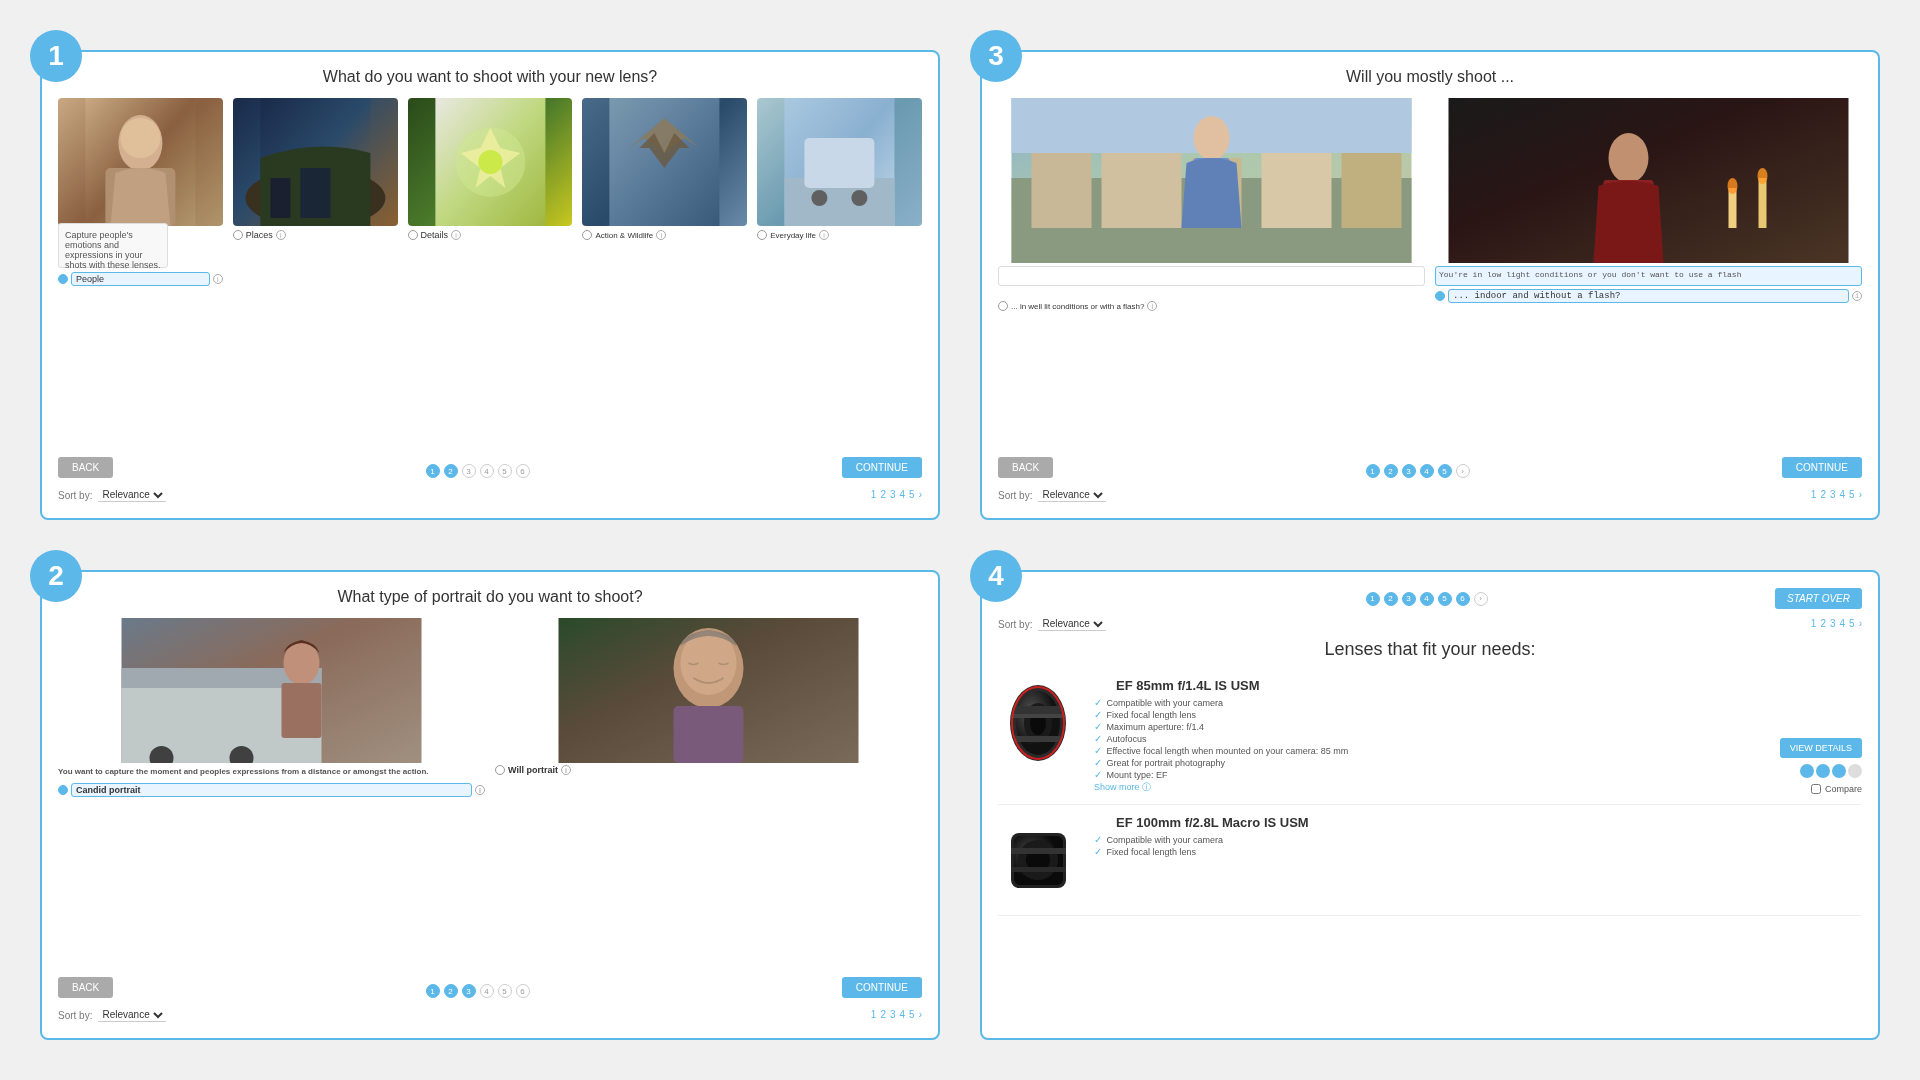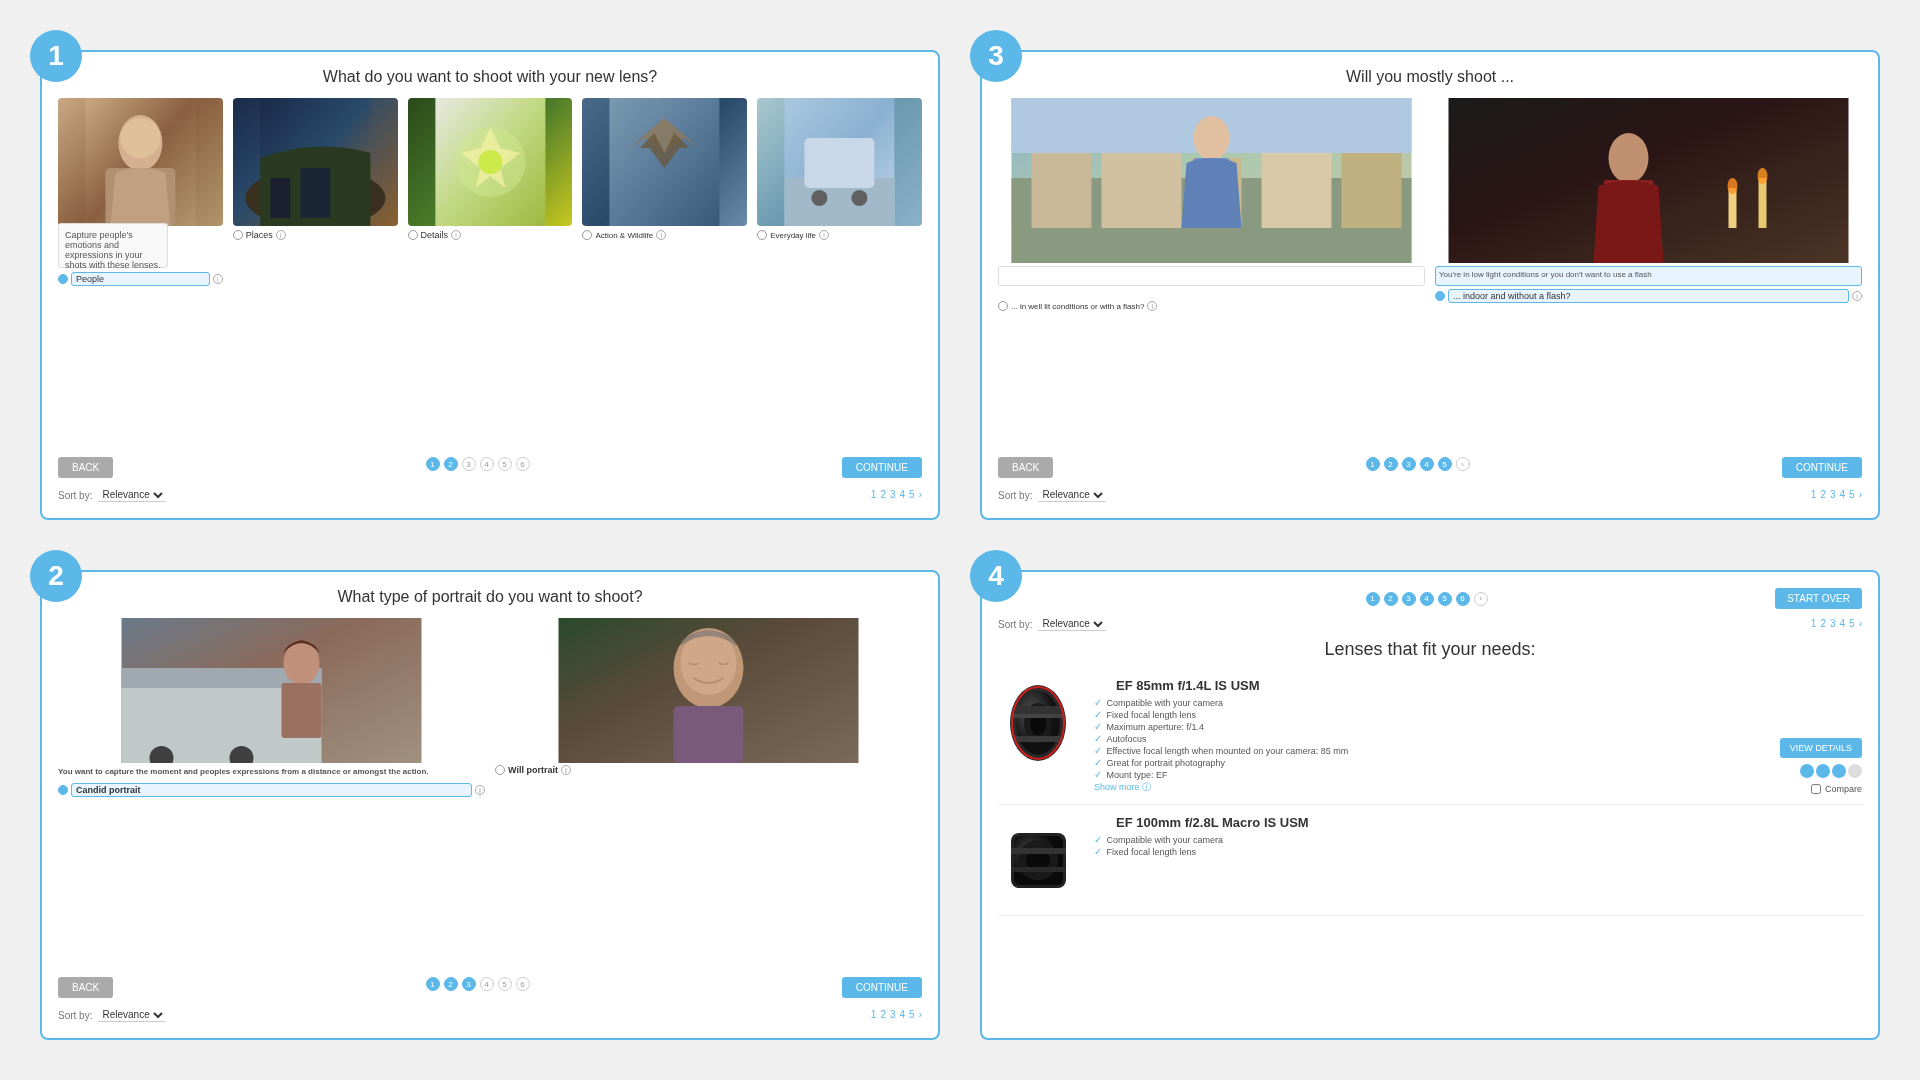--- a/index.html
+++ b/index.html
@@ -110,21 +110,21 @@
       background: #e8f4ff;
       border: 1px solid #5bb8e8;
       border-radius: 3px;
       padding: 1px 4px;
       font-size: 9px;
       flex: 1;
     }
 
     .nav-bar {
       display: flex;
-      align-items: flex-start;
+      align-items: flex-end;
       justify-content: space-between;
       margin-top: auto;
       padding-top: 8px;
     }
 
     .btn-back {
       background: #aaa;
       color: white;
       border: none;
       padding: 5px 14px;
@@ -220,20 +220,21 @@
     }
 
     .btn-start-over {
       background: #5bb8e8;
       color: white;
       border: none;
       padding: 5px 12px;
       border-radius: 3px;
       font-size: 10px;
       cursor: pointer;
+      font-style: italic;
     }
 
     .results-title {
       text-align: center;
       font-size: 18px;
       color: #333;
       margin: 8px 0;
       font-weight: normal;
     }
 
@@ -541,21 +542,21 @@
           </svg>
         </div>
         <div style="font-size:8px; color:#777; margin-top:3px; padding:3px; border:1px solid #ddd; border-radius:3px; min-height:20px;"></div>
         <div class="radio-item" style="margin-top:15px;">
           <div class="radio-circle"></div>
           <span style="font-size:8px;">... in well lit conditions or with a flash?</span>
           <div class="info-circle">i</div>
         </div>
       </div>
 
-      <div style="flex:1;">
+      <div style="flex:1;font-family:Liberation Mono, monospace;">
         <div style="height:165px; border-radius:4px; overflow:hidden;">
           <svg width="100%" height="100%" viewBox="0 0 400 165">
             <defs>
               <linearGradient id="g7" x1="0" y1="0" x2="1" y2="1">
                 <stop offset="0%" stop-color="#1a1a1a"></stop>
                 <stop offset="40%" stop-color="#2a1515"></stop>
                 <stop offset="100%" stop-color="#4a3525"></stop>
               </linearGradient>
             </defs>
             <rect width="400" height="165" fill="url(#g7)"></rect>

